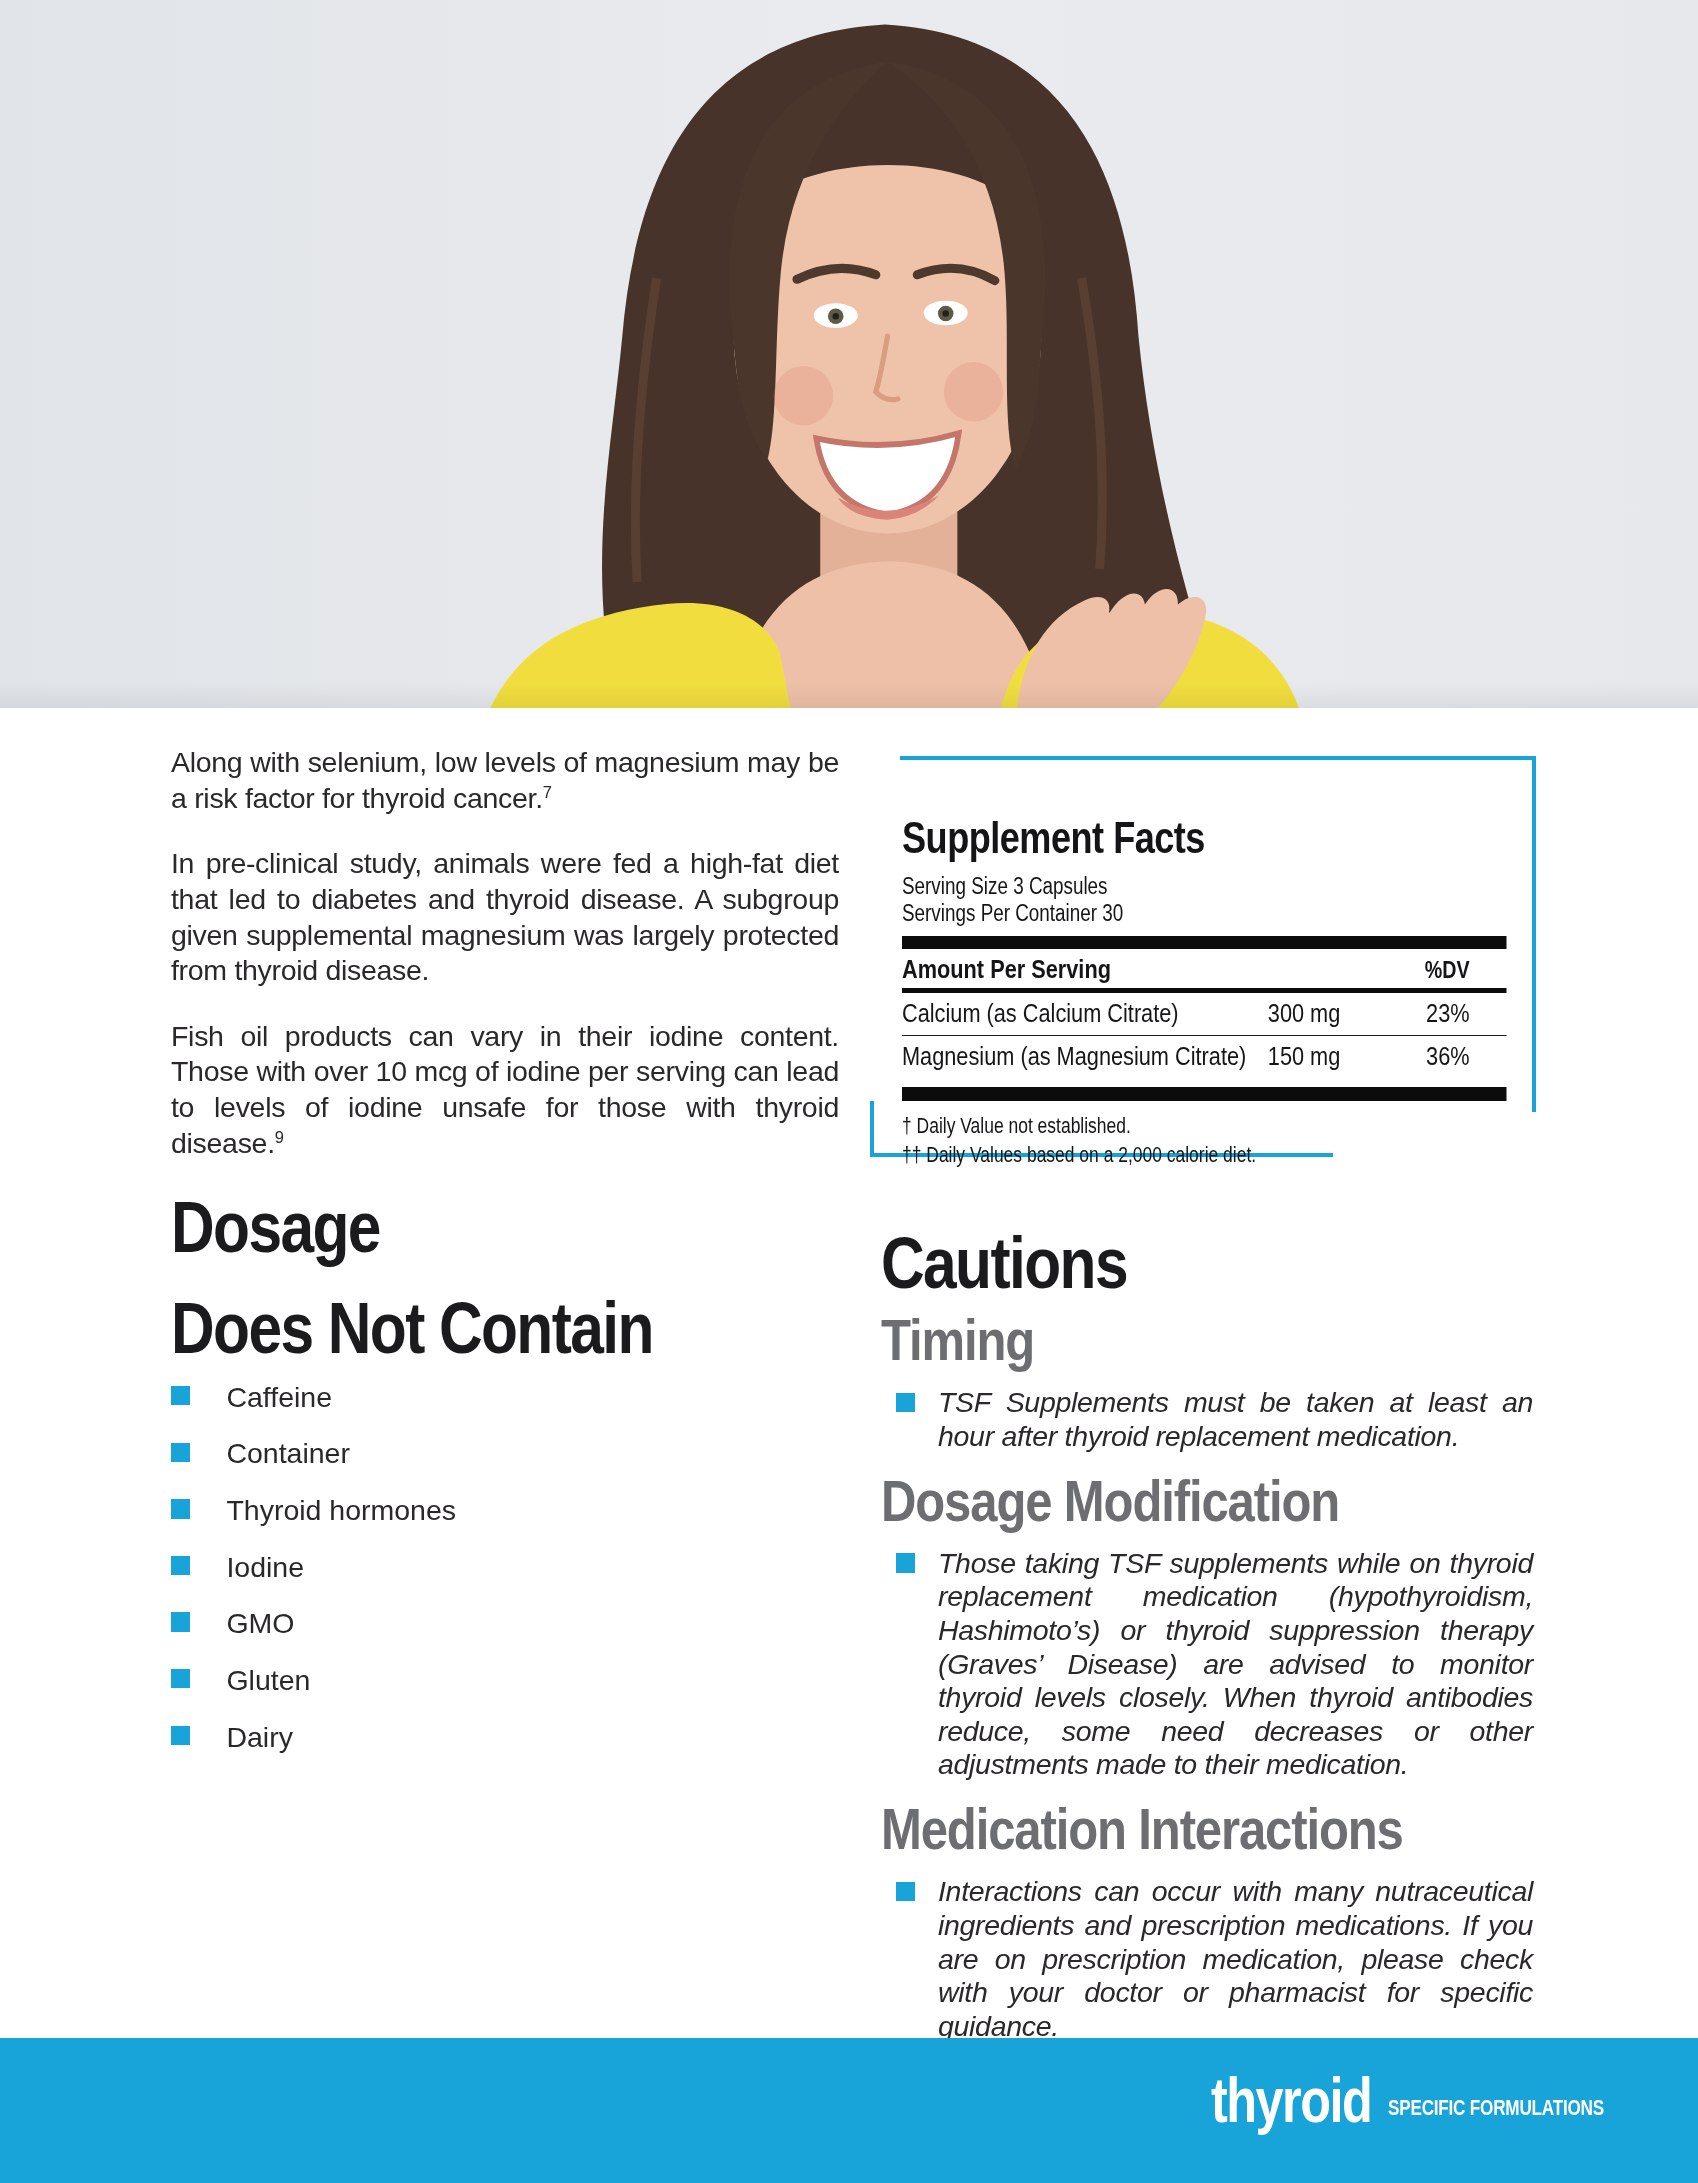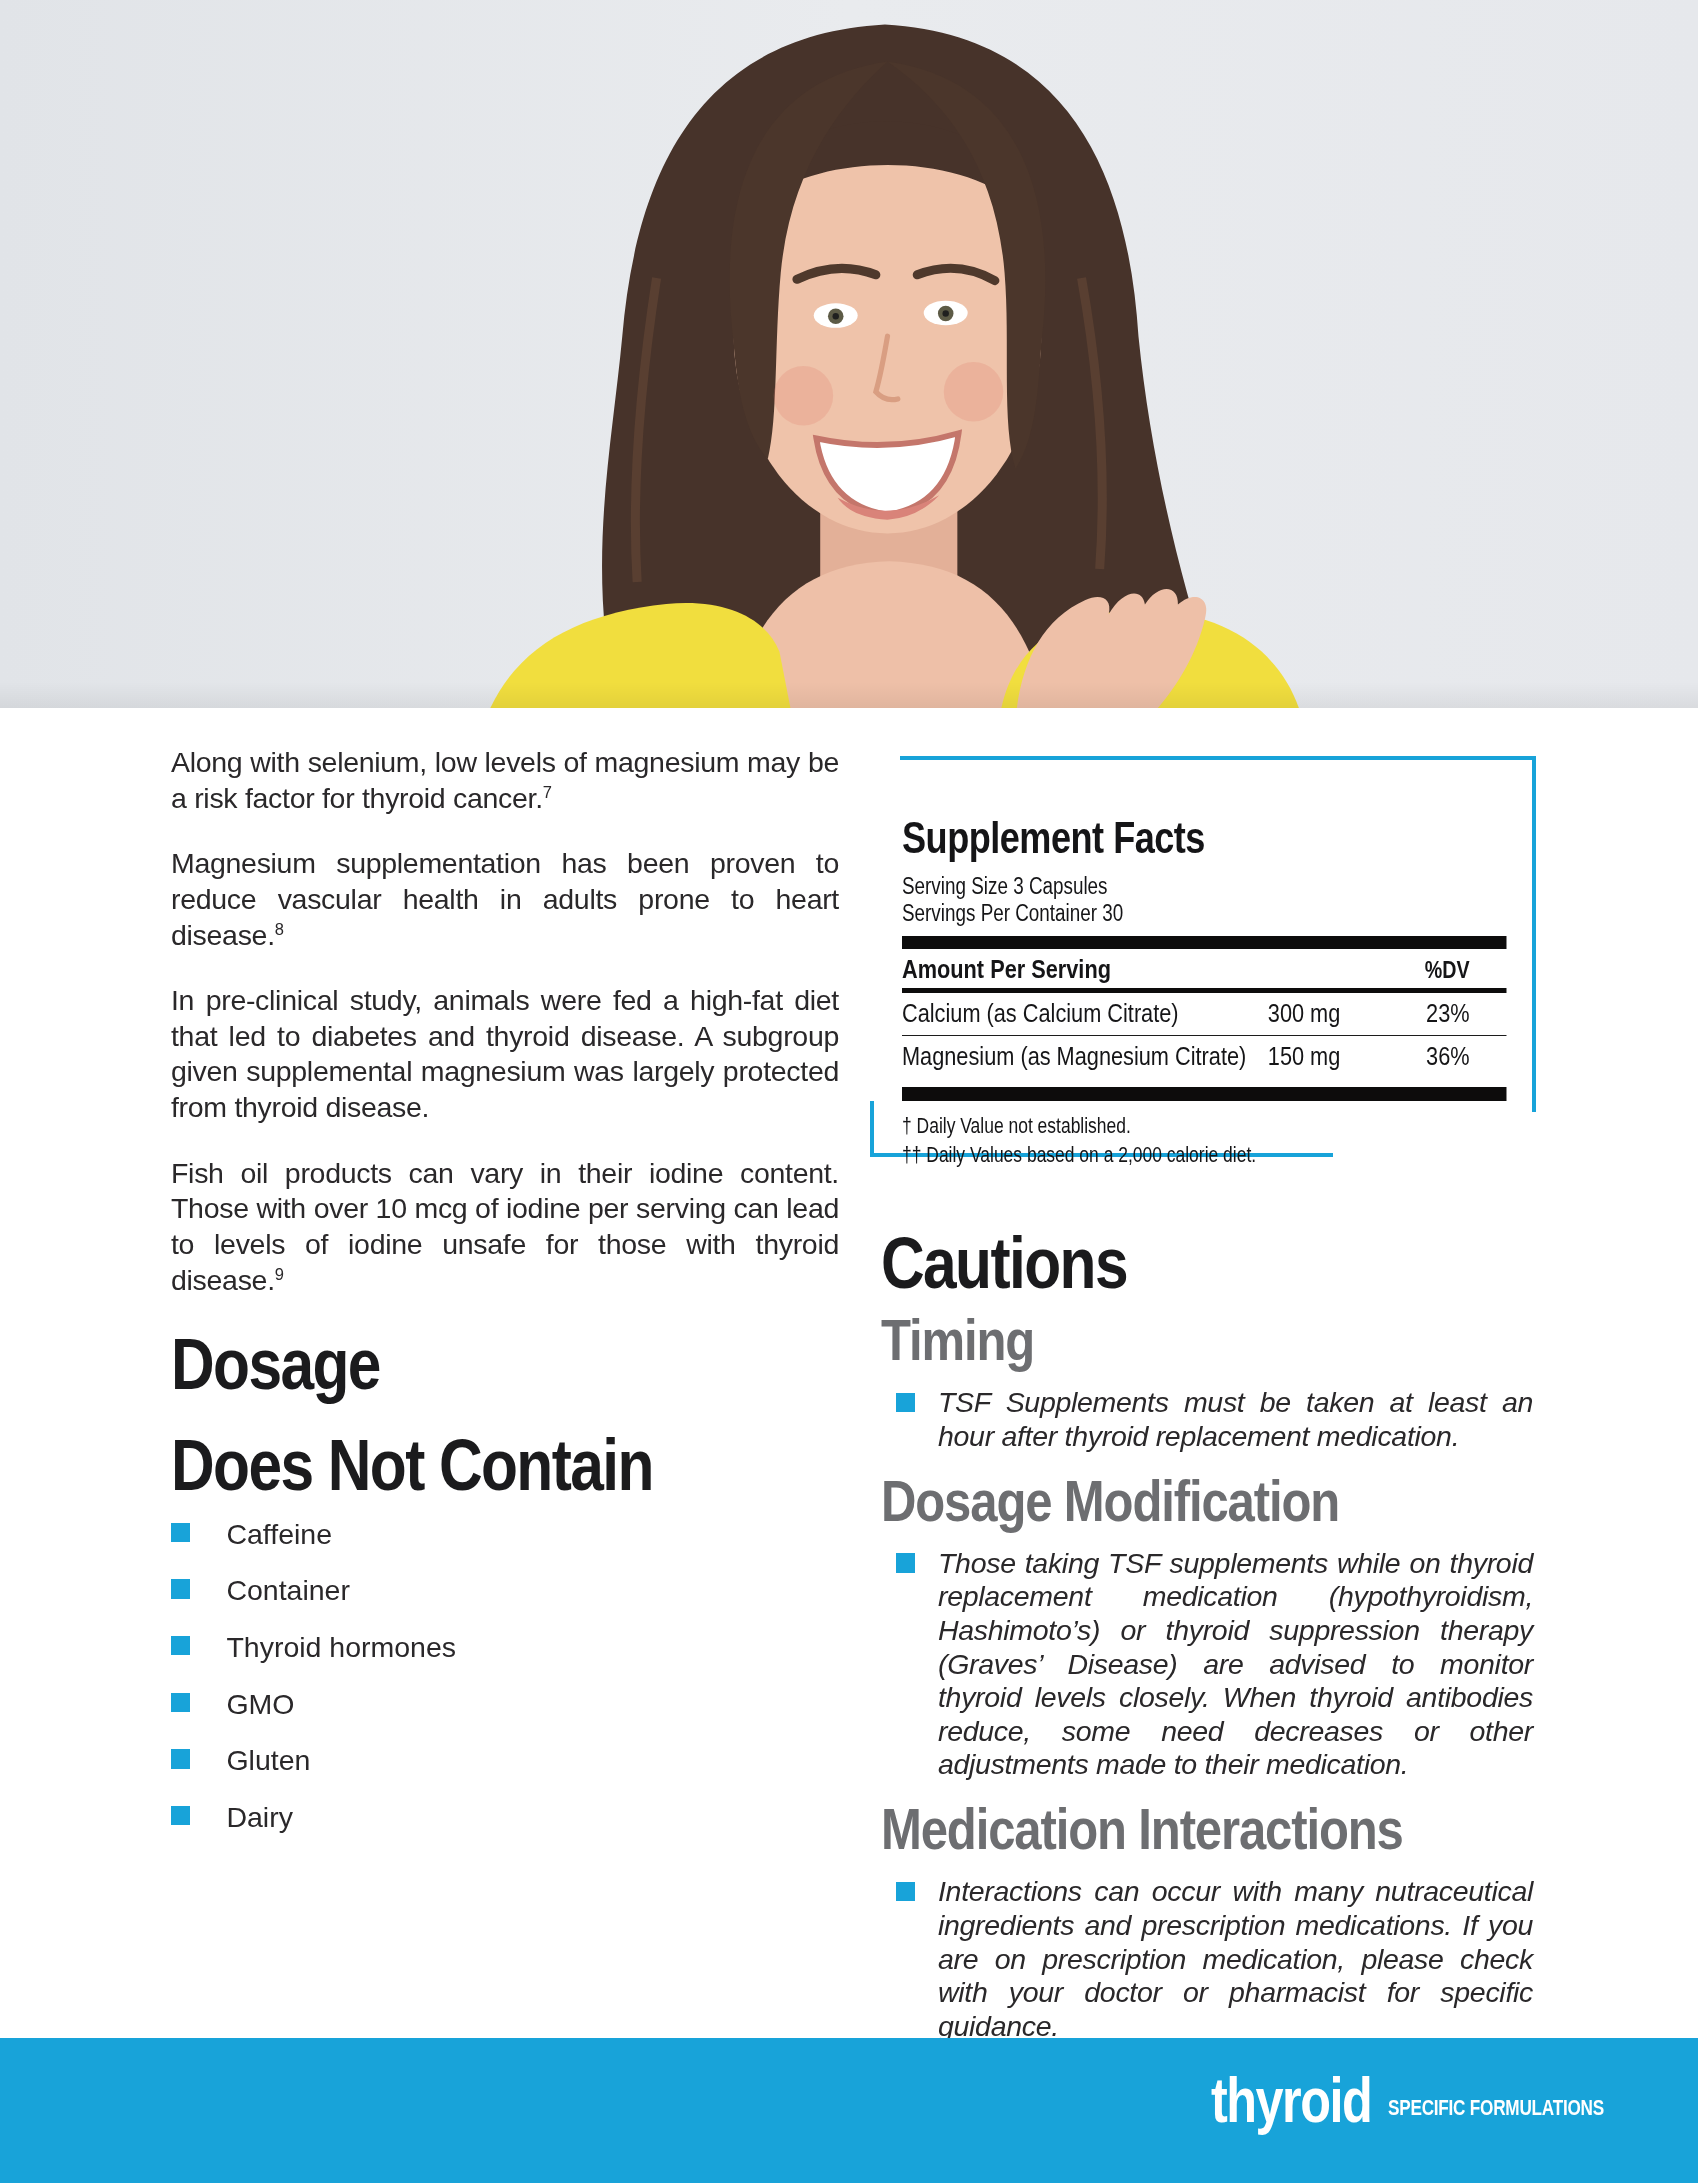--- a/index.html
+++ b/index.html
@@ -146,39 +146,42 @@
       <path fill="#ffffff" stroke="#c4766b" stroke-width="9" d="M1262,678 Q1372,702 1482,670 Q1468,782 1372,796 Q1278,782 1262,678 Z"></path>
       <path fill="#d98379" d="M1295,770 Q1372,812 1452,766 Q1420,800 1372,804 Q1315,800 1295,770 Z"></path>
 
       <path fill="#eec0a8" d="M1572,1095 C1582,1018 1615,956 1678,928 C1700,918 1720,924 1714,950 C1735,913 1766,908 1770,935 C1790,903 1822,903 1821,935 C1847,913 1872,924 1863,956 C1850,1012 1820,1060 1790,1095 Z"></path>
       <rect y="1055" width="2625" height="40" fill="url(#fade)"></rect>
     </svg>
   </div>
 
   <div class="col-left">
     <p class="para"><span>Along with selenium, low levels of magnesium may be a risk factor for thyroid cancer.</span><sup>7</sup></p>
-    <p class="para"><span>Magnesium supplementation has been proven to reduce vascular health in adults prone to heart disease.</span><sup>8</sup></p>
     <p class="para"><span>In pre-clinical study, animals were fed a high-fat diet that led to diabetes and thyroid disease. A subgroup given supplemental magnesium was largely protected from thyroid disease.</span></p>
     <p class="para"><span>Fish oil products can vary in their iodine content. Those with over 10 mcg of iodine per serving can lead to levels of iodine unsafe for those with thyroid disease.</span><sup>9</sup></p>
 
     <h2 class="h2">Dosage</h2>
 
     <h2 class="h2 tight">Does Not Contain</h2>
     <ul class="dnc-list">
       <li>
           <span class="sq"></span>
           <span>Caffeine</span>
         </li>
       <li>
           <span class="sq"></span>
           <span>Container</span>
         </li>
       <li>
           <span class="sq"></span>
           <span>Thyroid hormones</span>
+        </li>
+      <li>
+          <span class="sq"></span>
+          <span>Iodine</span>
         </li>
       <li>
           <span class="sq"></span>
           <span>GMO</span>
         </li>
       <li>
           <span class="sq"></span>
           <span>Gluten</span>
         </li>
       <li>

